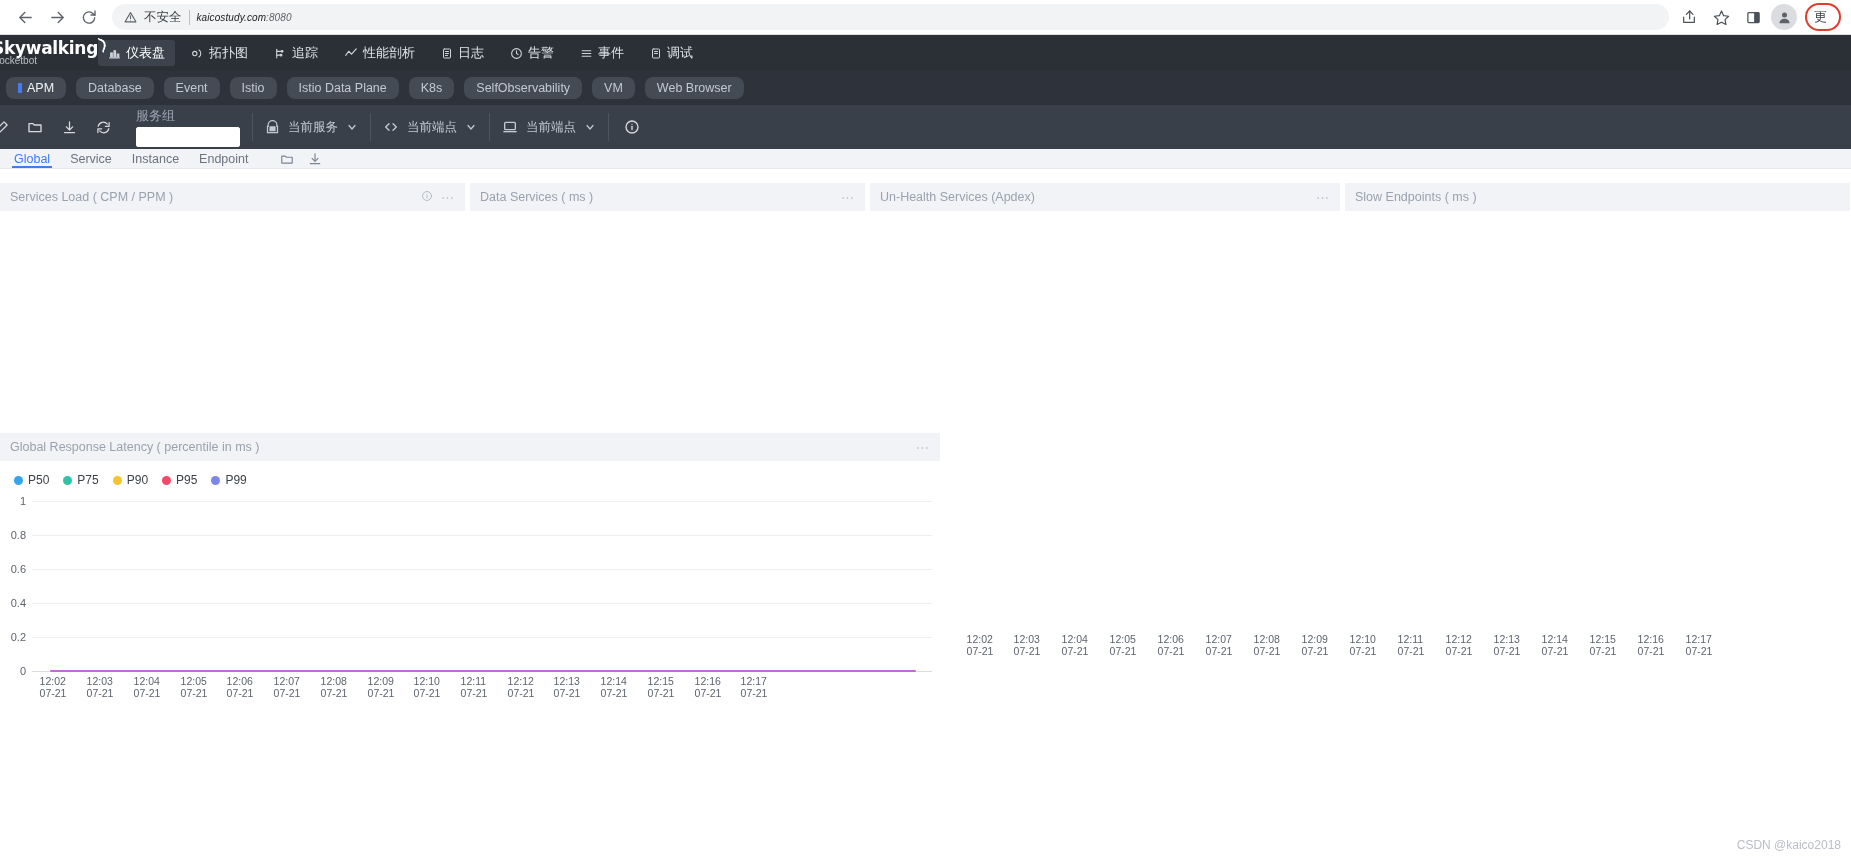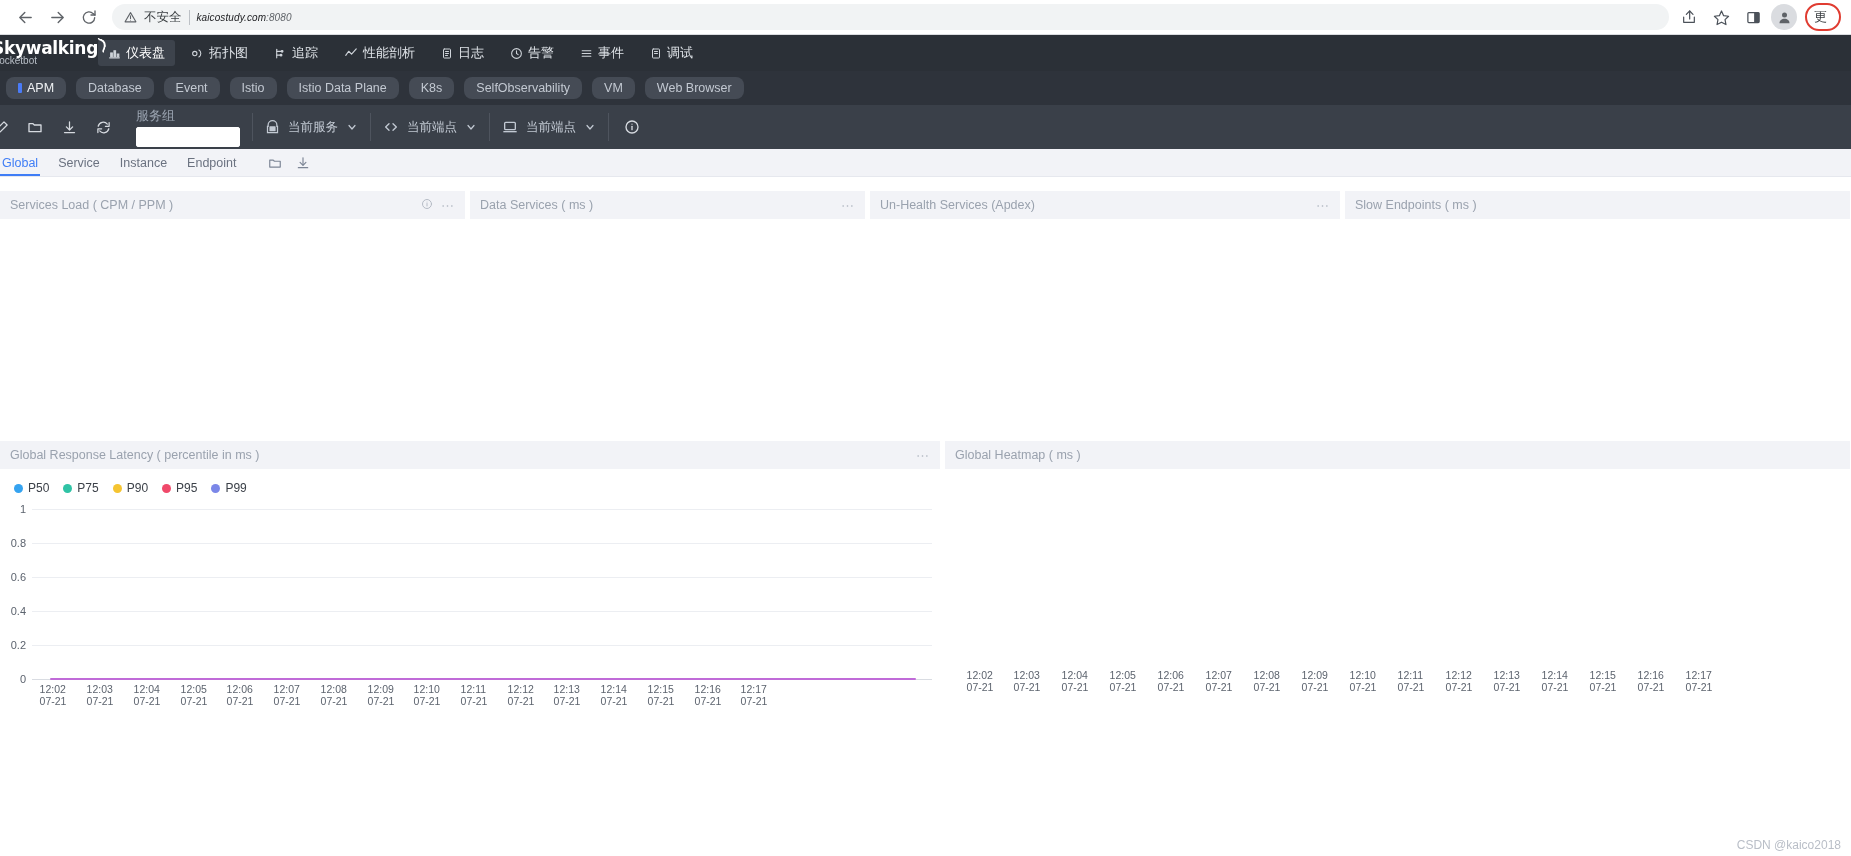--- a/index.html
+++ b/index.html
@@ -108,22 +108,22 @@
   .srv-group { display:flex; flex-direction:column; justify-content:center; gap:2px; padding-left:8px; }
   .srv-input {
     width:104px; height:20px; background:#ffffff; border:1px solid #ffffff; border-radius:2px;
   }
   .sel-item { display:flex; align-items:center; gap:8px; padding:0 12px; height:100%; }
   .sel-item .txt { font-size:12.5px; color:#c2c9d3; }
   .chev { color:#c2c9d3; display:flex; align-items:center; }
 
   
   .subtabs {
-    height:28px; background:#f2f3f7; display:flex; align-items:center; gap:20px;
-    padding:0 2px; border-bottom:1px solid #e6e8ee;
+    height:20px; background:#f2f3f7; display:flex; align-items:center; gap:20px;
+    padding:0 14px; border-bottom:1px solid #e6e8ee;
   }
   .subtab { font-size:12.5px; color:#6b7280; position:relative; height:100%; display:flex; align-items:center; }
   .subtab.active { color:#3f7df6; }
   .subtab.active::after {
     content:''; position:absolute; left:-2px; right:-2px; bottom:0; height:2px; background:#3f7df6;
   }
   .subtab-ico { color:#7c8595; display:flex; align-items:center; }
 
   
   .board { background:#ffffff; padding:0; }
@@ -575,24 +575,20 @@
           <div class="xtick" style="left:567px;"><span>12:13</span><br><span>07-21</span></div>
           <div class="xtick" style="left:614px;"><span>12:14</span><br><span>07-21</span></div>
           <div class="xtick" style="left:661px;"><span>12:15</span><br><span>07-21</span></div>
           <div class="xtick" style="left:708px;"><span>12:16</span><br><span>07-21</span></div>
           <div class="xtick" style="left:754px;"><span>12:17</span><br><span>07-21</span></div>
         </div>
       </div>
     </div>
 
     <div class="card" style="width:906px;">
-      <div class="card-head" style="margin-right:0;">
-        <span>Global Heatmap ( ms )</span>
-        <span class="tools"></span>
-      </div>
       <div class="card-body">
         <div style="height:196px;"></div>
         <div class="xaxis" style="margin-top:4px;">
           <div class="xtick" style="left:35px;"><span>12:02</span><br><span>07-21</span></div>
           <div class="xtick" style="left:82px;"><span>12:03</span><br><span>07-21</span></div>
           <div class="xtick" style="left:130px;"><span>12:04</span><br><span>07-21</span></div>
           <div class="xtick" style="left:178px;"><span>12:05</span><br><span>07-21</span></div>
           <div class="xtick" style="left:226px;"><span>12:06</span><br><span>07-21</span></div>
           <div class="xtick" style="left:274px;"><span>12:07</span><br><span>07-21</span></div>
           <div class="xtick" style="left:322px;"><span>12:08</span><br><span>07-21</span></div>

